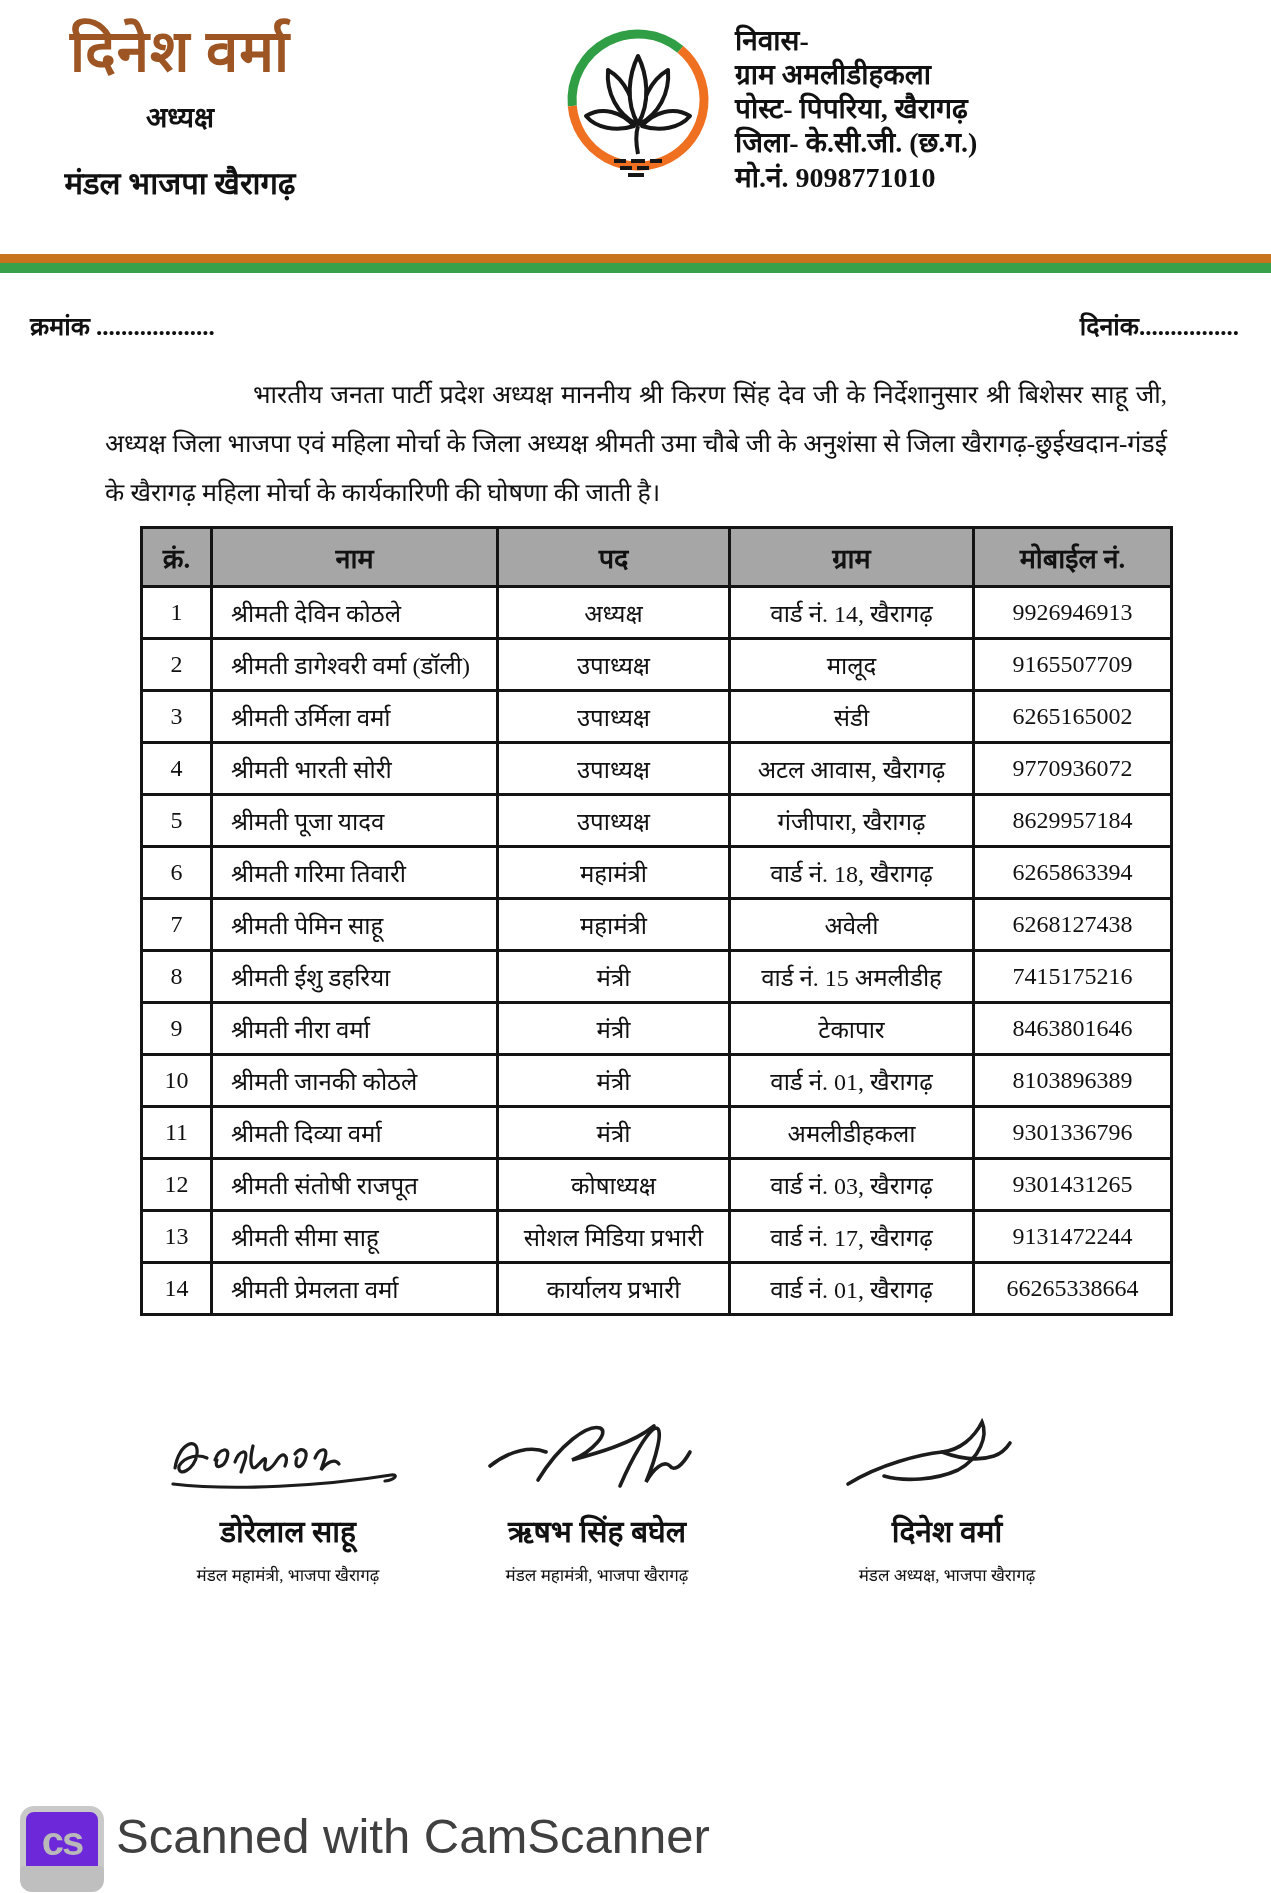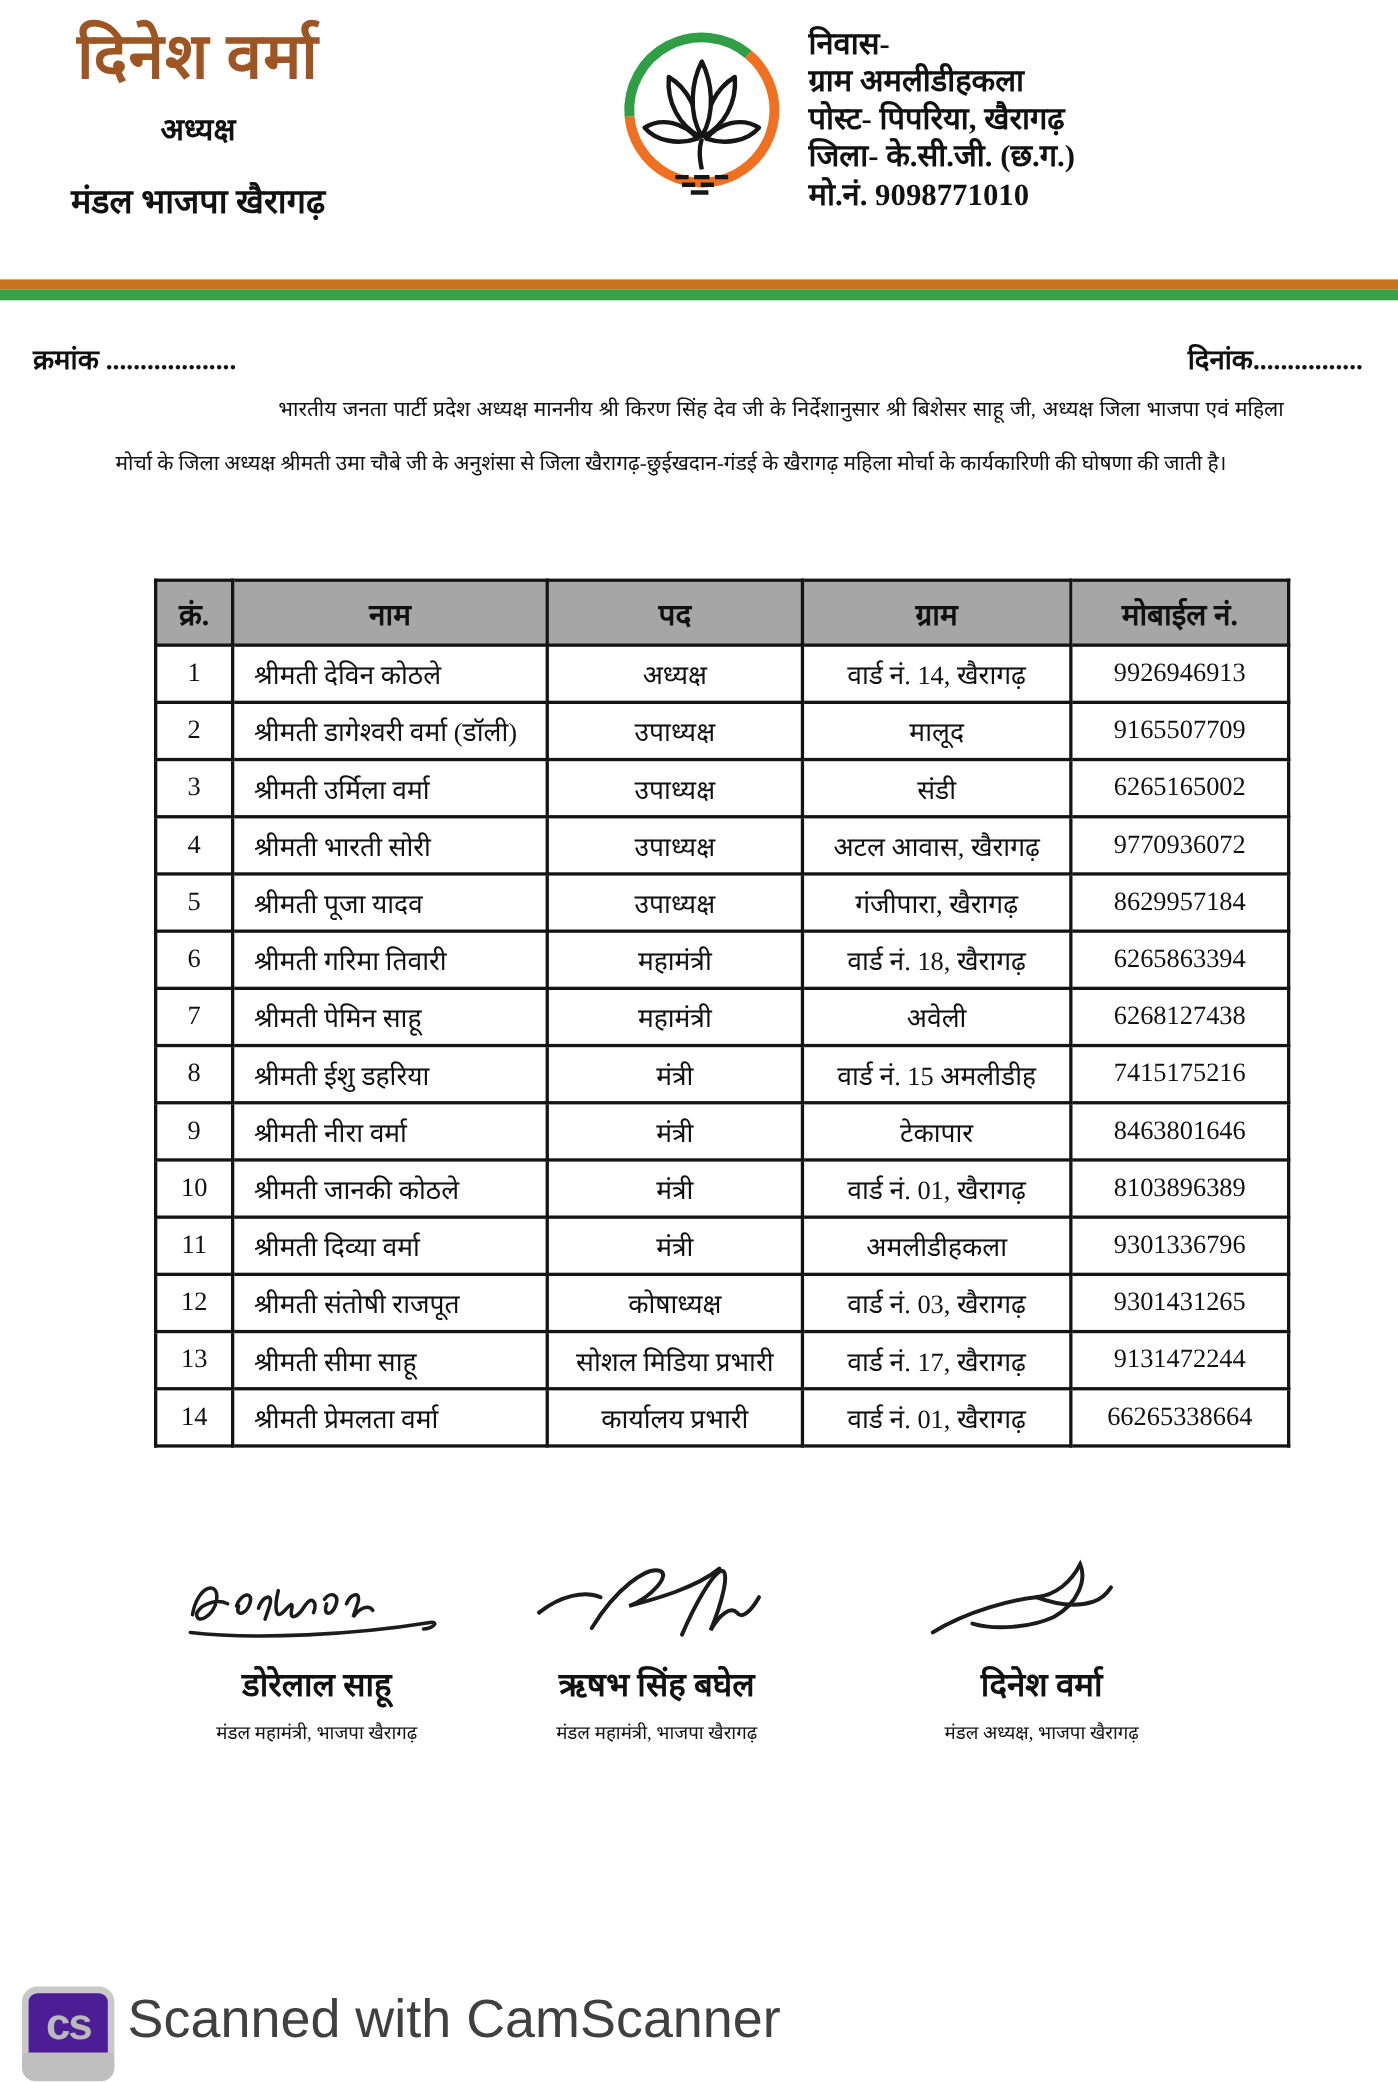--- a/index.html
+++ b/index.html
@@ -24,22 +24,22 @@
   .lh-right{position:absolute;left:735px;top:24px;width:330px;}
   .lh-right div{font-size:28px;font-weight:bold;line-height:1.22;white-space:nowrap;}
   
   .bar-orange{position:absolute;left:0;top:254px;width:1271px;height:9px;background:var(--bar-orange,#c8741f);}
   .bar-green{position:absolute;left:0;top:263px;width:1271px;height:10px;background:var(--bar-green,#3aa14b);}
   
   .ref-serial{position:absolute;left:30px;top:308px;font-size:25px;font-weight:bold;}
   .ref-date{position:absolute;right:32px;top:308px;font-size:25px;font-weight:bold;}
   
   .intro{
-    position:absolute;left:105px;top:348px;width:1062px;
-    font-size:19px;line-height:49px;
+    position:absolute;left:105px;top:370px;width:1062px;
+    font-size:25px;line-height:49px;
     text-align:justify;text-align-last:left;text-indent:148px;
   }
   
   .tbl{
     position:absolute;left:140px;top:526px;width:1030px;
     border-collapse:collapse;table-layout:fixed;padding-left:21px;
   }
   .tbl th,.tbl td{border:3px solid #141414;overflow:hidden;}
   .tbl th{
     background:var(--table-header-bg,#a6a6a6);
@@ -51,21 +51,21 @@
   .sig-block{position:absolute;top:1412px;text-align:center;}
   .sig-1{left:88px;width:400px;}
   .sig-2{left:412px;width:370px;}
   .sig-3{left:752px;width:390px;}
   .sig-scrawl{height:92px;display:flex;align-items:flex-end;justify-content:center;}
   .sig-name{font-size:30px;font-weight:bold;margin-top:6px;}
   .sig-role{font-size:17px;margin-top:12px;white-space:nowrap;}
   
   .cs-badge{
     position:absolute;left:20px;top:1806px;width:72px;height:62px;
-    border:6px solid #c9c9c9;border-radius:14px;background:#4c1d95;
+    border:6px solid #c9c9c9;border-radius:14px;background:#6d28d9;
   }
   .cs-letters{
     display:block;text-align:center;
     font-family:"Liberation Sans",sans-serif;font-weight:bold;
     font-size:40px;line-height:58px;color:#b9b9b9;letter-spacing:-2px;
   }
   .cs-bottom{
     position:absolute;left:-6px;top:54px;width:84px;height:26px;
     background:#bfbfbf;border-radius:4px 4px 12px 12px;
   }

